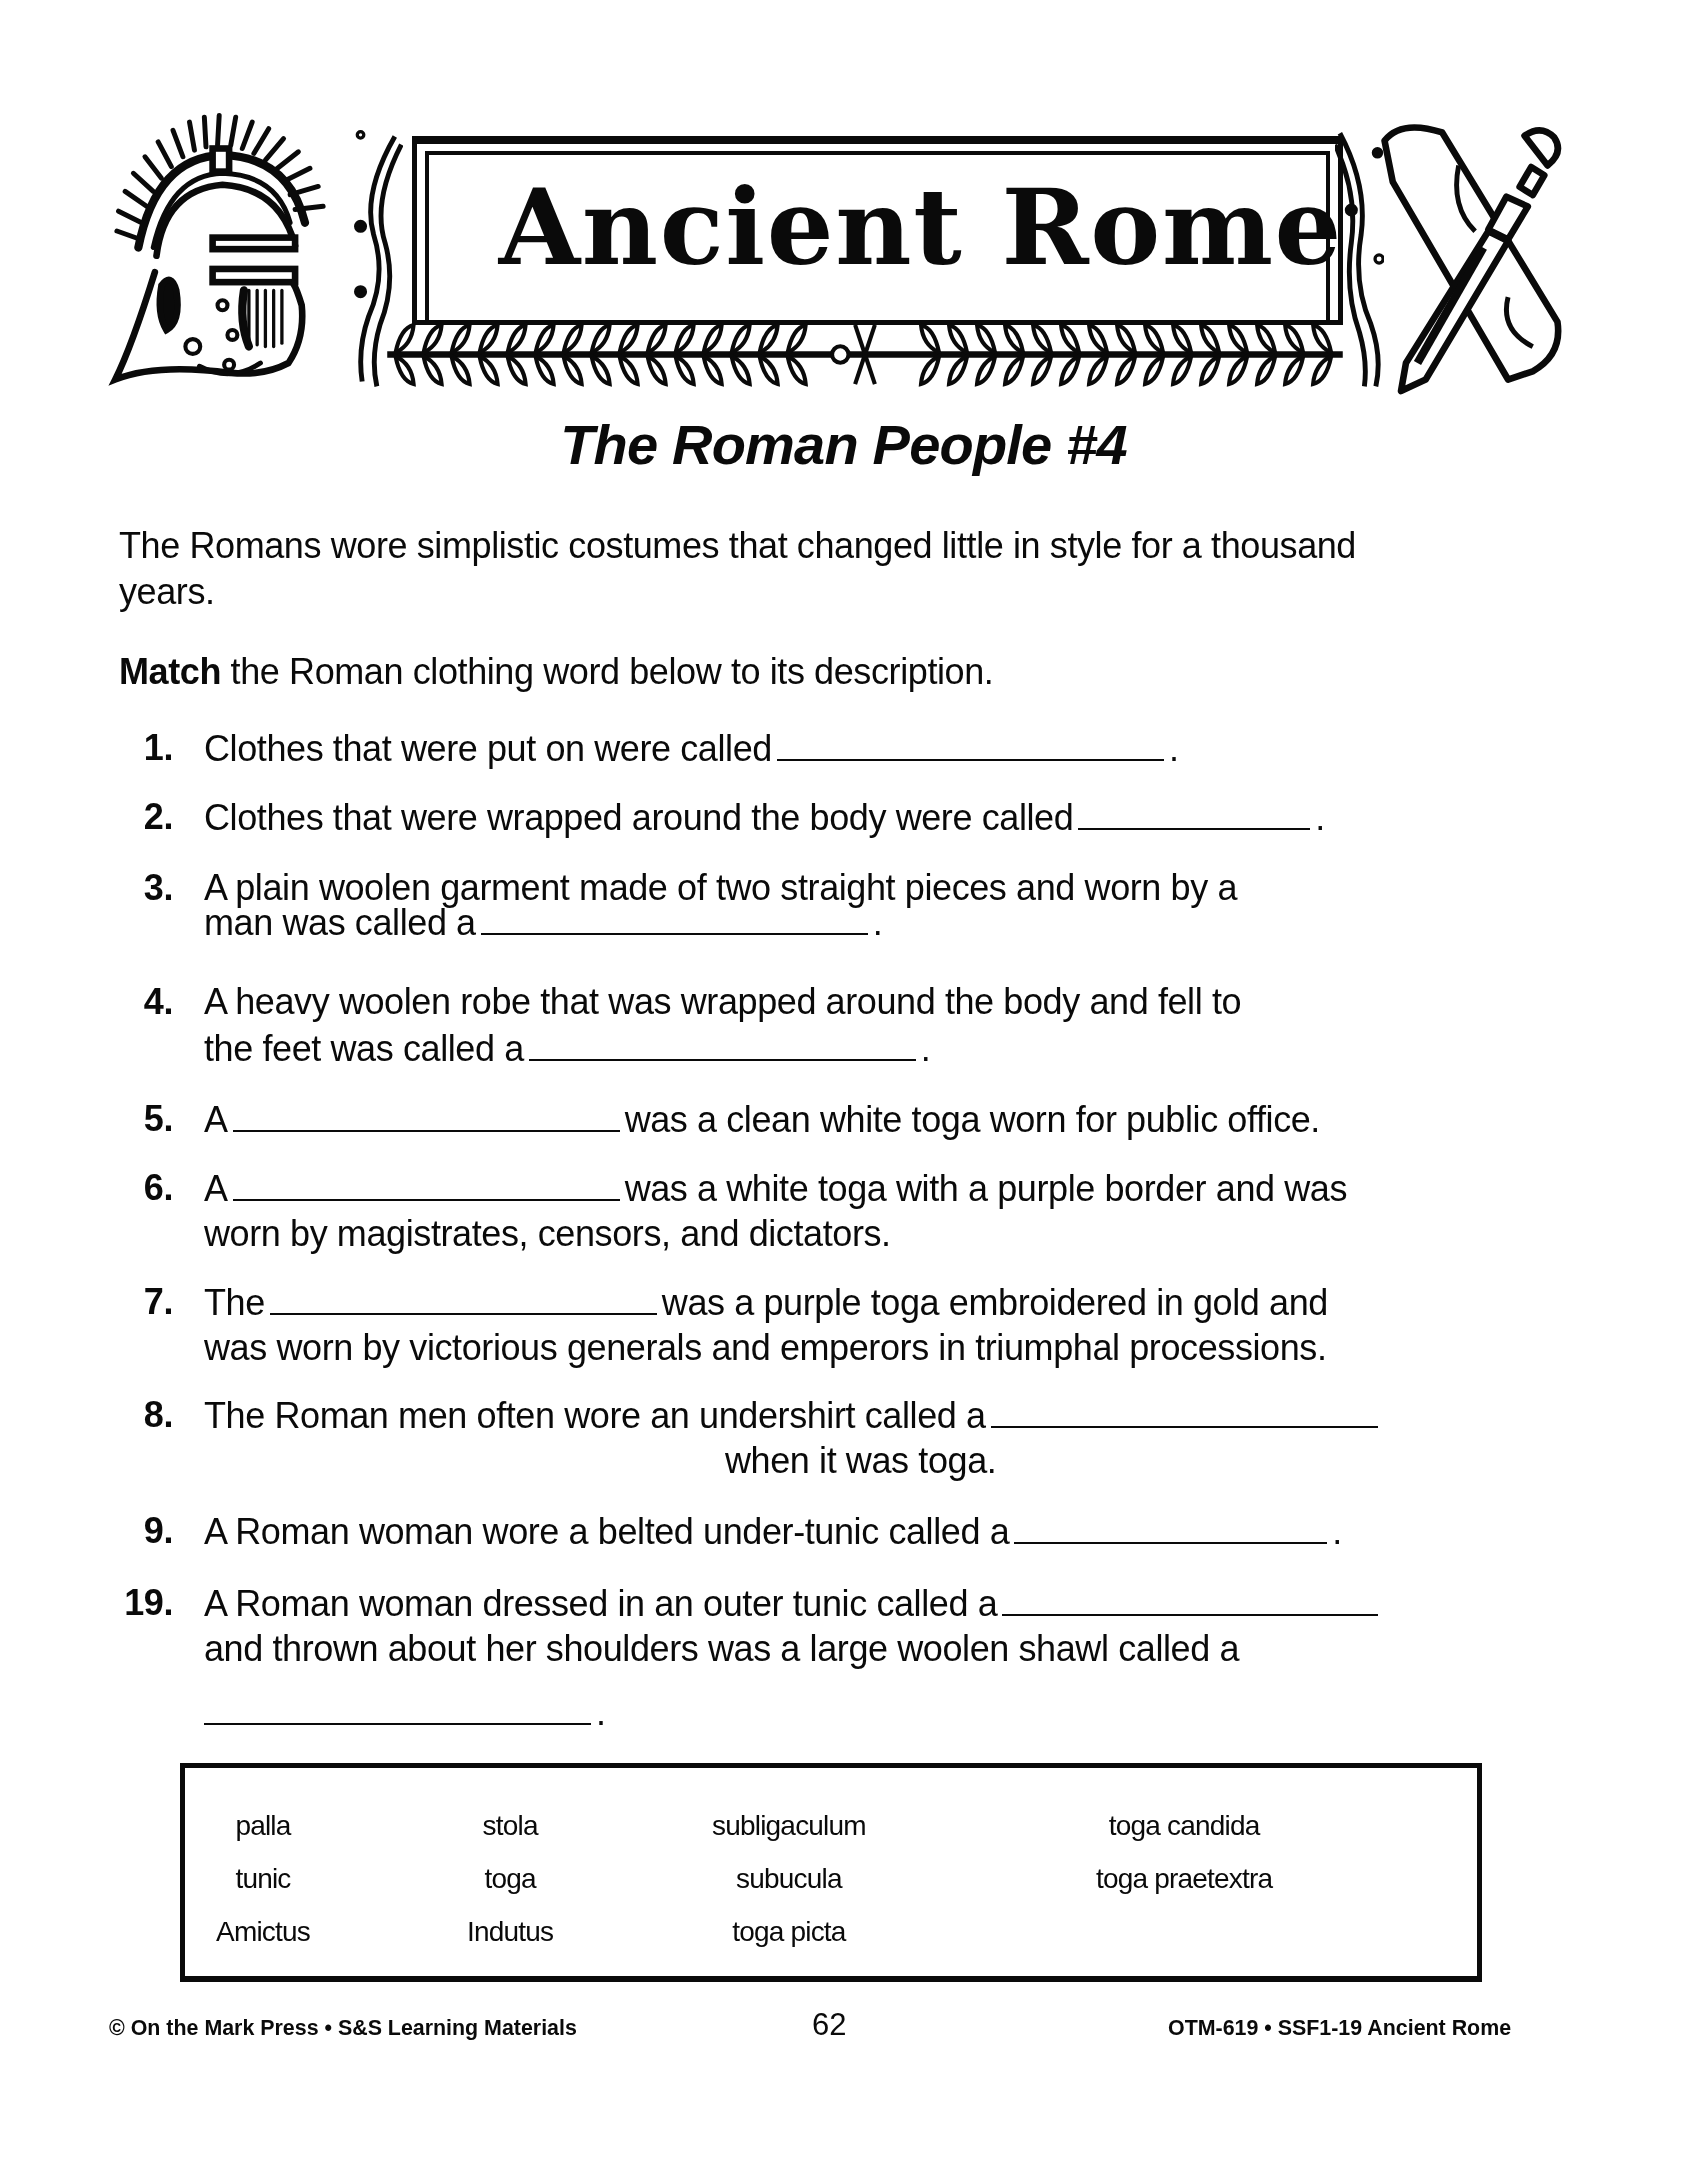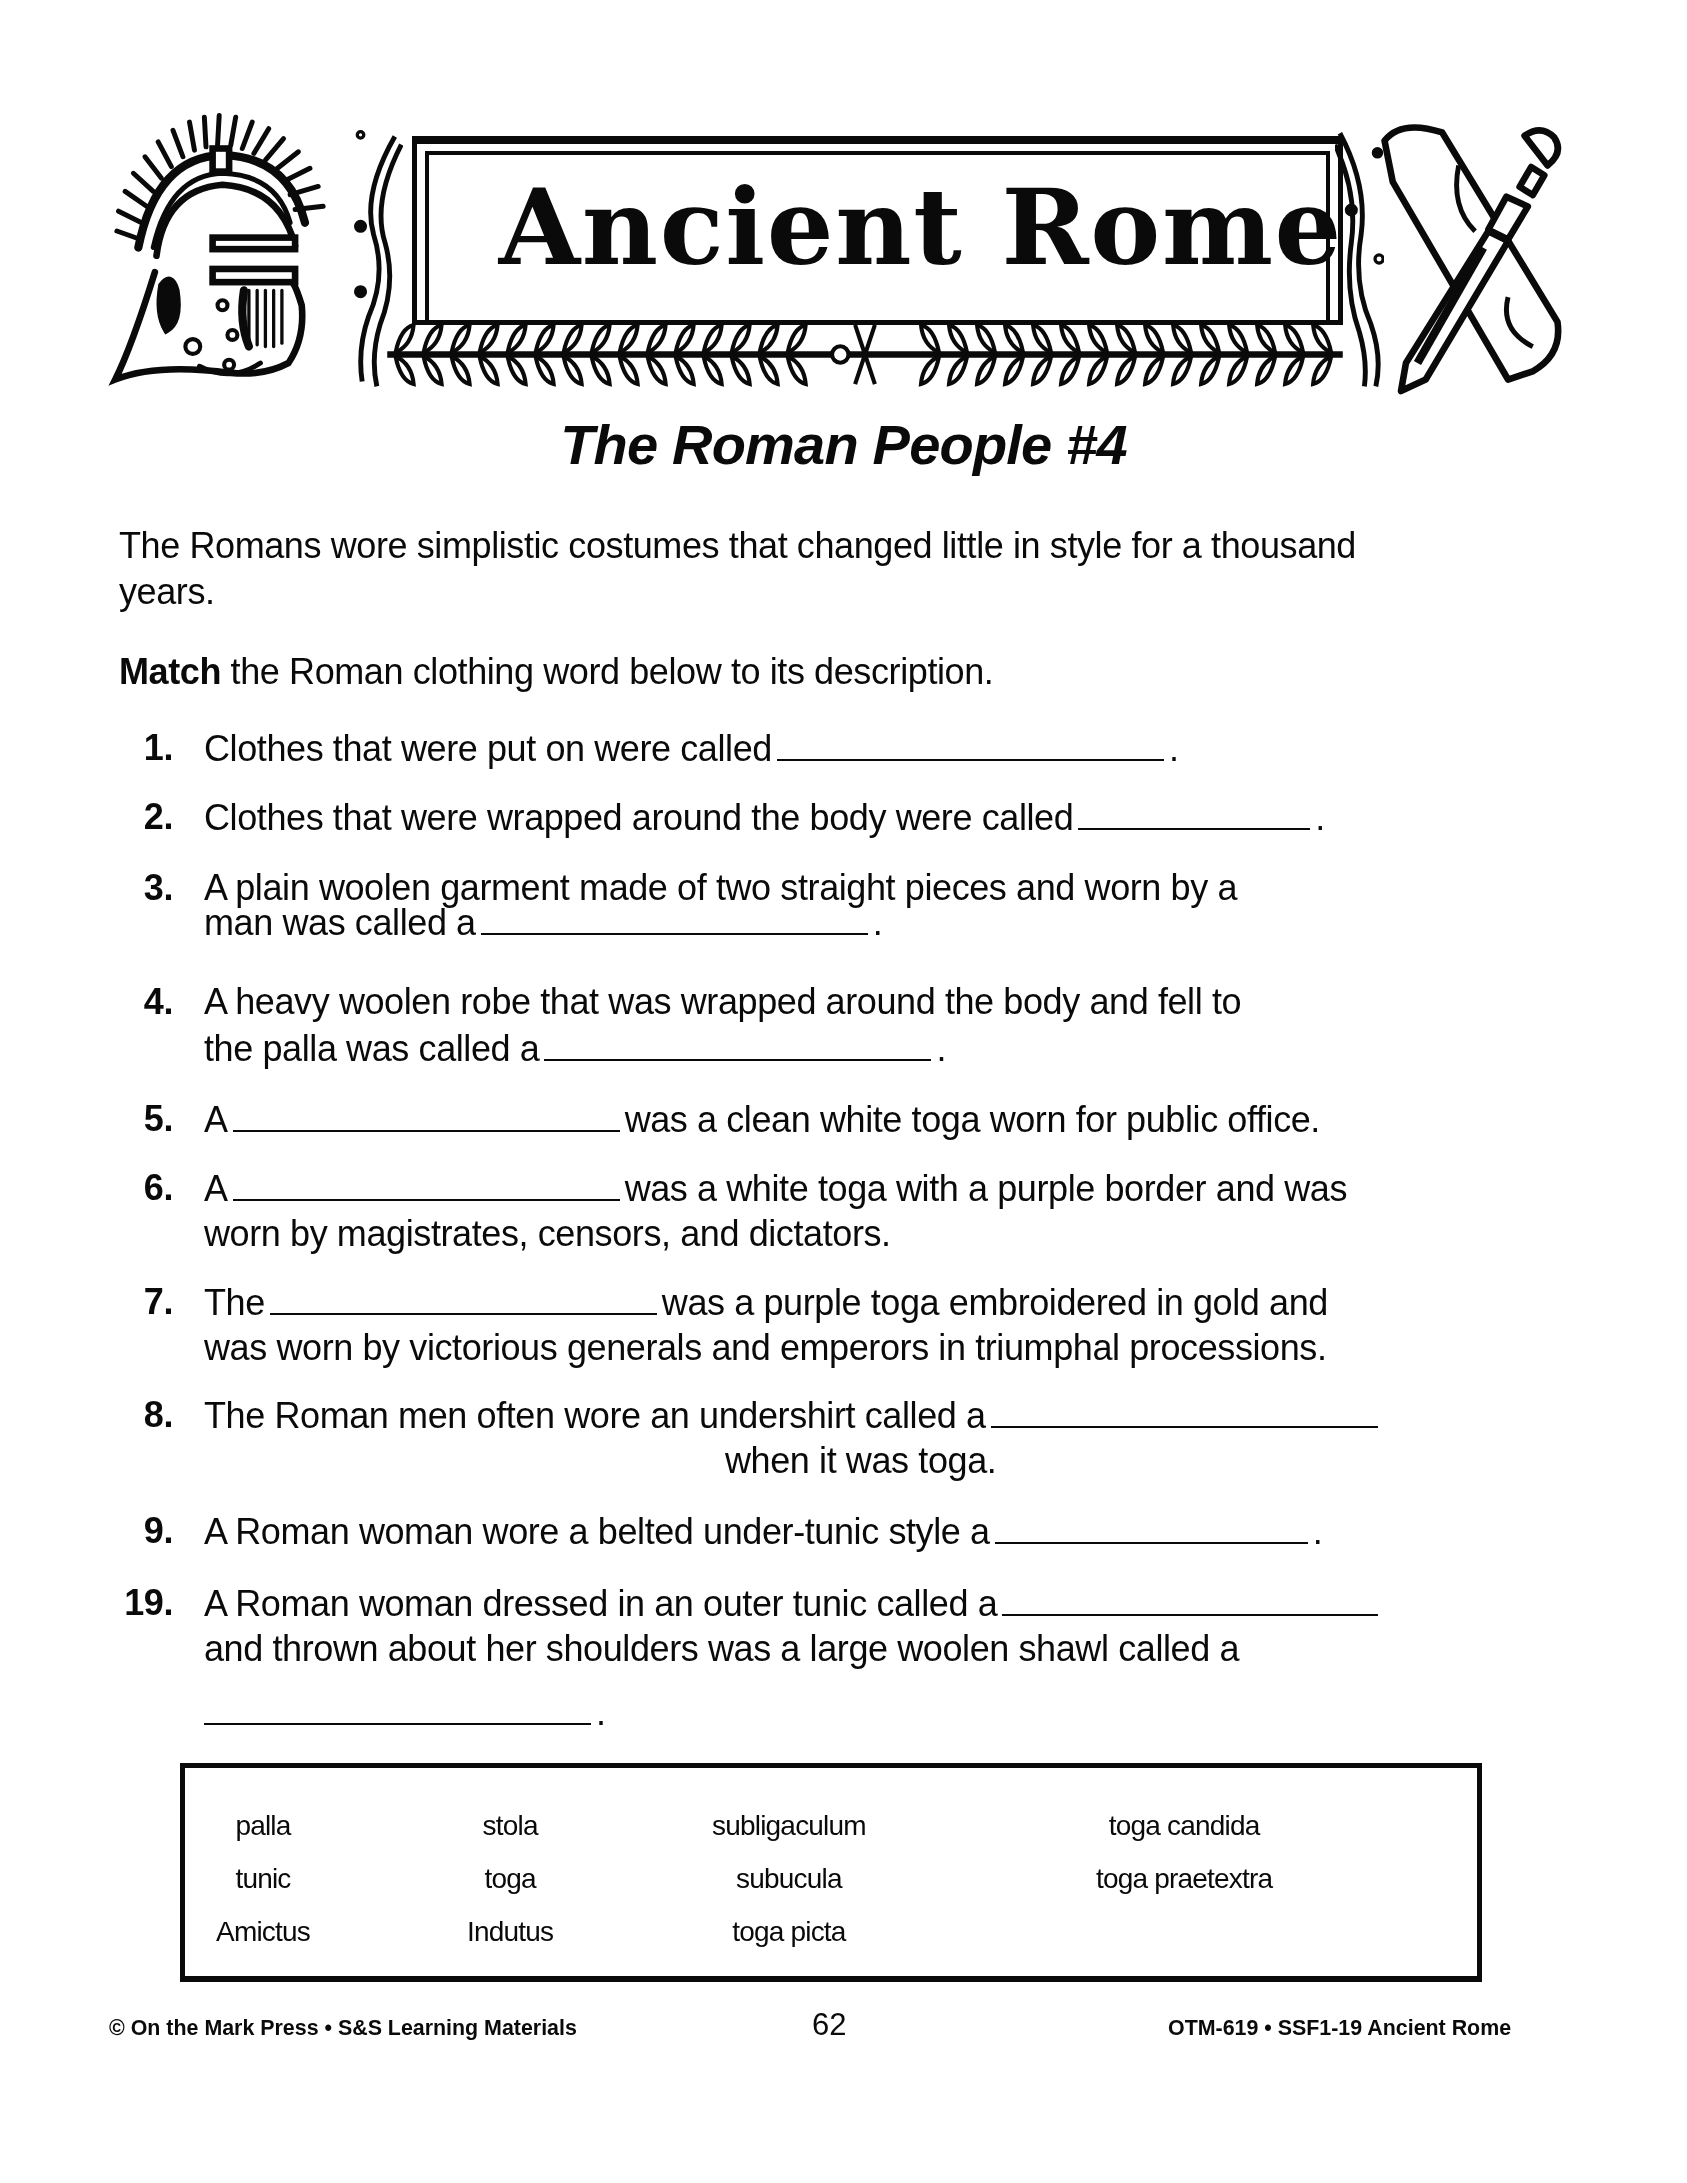--- a/index.html
+++ b/index.html
@@ -236,21 +236,21 @@
     <span style="position:absolute; left:89px; white-space:nowrap;">A plain woolen garment made of two straight pieces and worn by a</span>
     <span style="position:absolute; left:89px; top:34px; white-space:nowrap;">
       <span>man was called a</span><span class="blank" style="width:387px;"></span><span>.</span>
     </span>
   </div>
 
   <div class="q" style="top:979px; left:115px;">
     <span class="qnum" style="left:0;">4.</span>
     <span style="position:absolute; left:89px; white-space:nowrap;">A heavy woolen robe that was wrapped around the body and fell to</span>
     <span style="position:absolute; left:89px; top:46px; white-space:nowrap;">
-      <span>the palla was called a</span><span class="blank" style="width:387px;"></span><span>.</span>
+      <span>the feet was called a</span><span class="blank" style="width:387px;"></span><span>.</span>
     </span>
   </div>
 
   <div class="q" style="top:1096px; left:115px;">
     <span class="qnum" style="left:0;">5.</span>
     <span style="position:absolute; left:89px; white-space:nowrap;">
       <span>A</span><span class="blank" style="width:387px;"></span><span>was a clean white toga worn for public office.</span>
     </span>
   </div>
 
@@ -274,21 +274,21 @@
     <span class="qnum" style="left:0;">8.</span>
     <span style="position:absolute; left:89px; white-space:nowrap;">
       <span>The Roman men often wore an undershirt called a</span><span class="blank" style="width:387px;"></span><span></span>
     </span>
     <span style="position:absolute; left:610px; top:46px; white-space:nowrap;">when it was toga.</span>
   </div>
 
   <div class="q" style="top:1508px; left:115px;">
     <span class="qnum" style="left:0;">9.</span>
     <span style="position:absolute; left:89px; white-space:nowrap;">
-      <span>A Roman woman wore a belted under-tunic style a</span><span class="blank" style="width:313px;"></span><span>.</span>
+      <span>A Roman woman wore a belted under-tunic called a</span><span class="blank" style="width:313px;"></span><span>.</span>
     </span>
   </div>
 
   <div class="q" style="top:1580px; left:115px;">
     <span class="qnum" style="left:0;">19.</span>
     <span style="position:absolute; left:89px; white-space:nowrap;">
       <span>A Roman woman dressed in an outer tunic called a</span><span class="blank" style="width:376px;"></span><span></span>
     </span>
     <span style="position:absolute; left:89px; top:46px; white-space:nowrap;">and thrown about her shoulders was a large woolen shawl called a</span>
     <span style="position:absolute; left:84px; top:109px; white-space:nowrap;">

